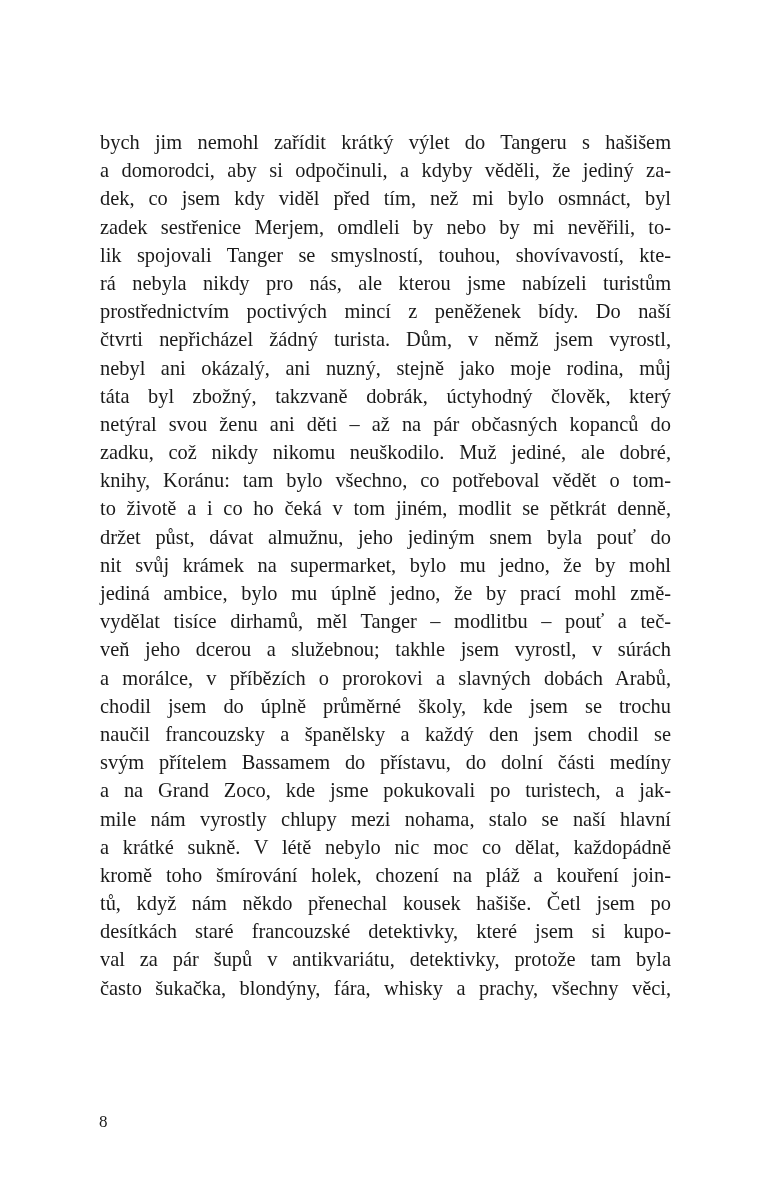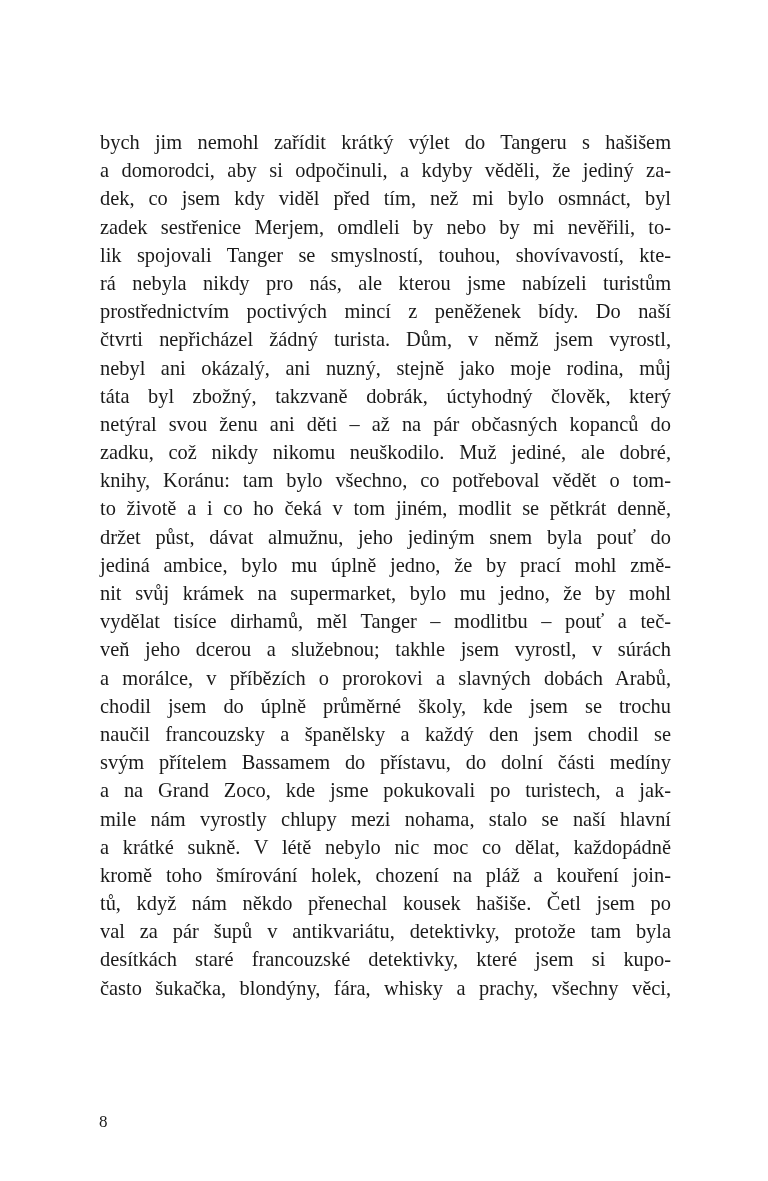--- a/index.html
+++ b/index.html
@@ -63,31 +63,31 @@
     <span class="line">rá nebyla nikdy pro nás, ale kterou jsme nabízeli turistům</span>
     <span class="line">prostřednictvím poctivých mincí z peněženek bídy. Do naší</span>
     <span class="line">čtvrti nepřicházel žádný turista. Dům, v němž jsem vyrostl,</span>
     <span class="line">nebyl ani okázalý, ani nuzný, stejně jako moje rodina, můj</span>
     <span class="line">táta byl zbožný, takzvaně dobrák, úctyhodný člověk, který</span>
     <span class="line">netýral svou ženu ani děti – až na pár občasných kopanců do</span>
     <span class="line">zadku, což nikdy nikomu neuškodilo. Muž jediné, ale dobré,</span>
     <span class="line">knihy, Koránu: tam bylo všechno, co potřeboval vědět o tom-</span>
     <span class="line">to životě a i co ho čeká v tom jiném, modlit se pětkrát denně,</span>
     <span class="line">držet půst, dávat almužnu, jeho jediným snem byla pouť do</span>
+    <span class="line">nit svůj krámek na supermarket, bylo mu jedno, že by mohl</span>
     <span class="line">jediná ambice, bylo mu úplně jedno, že by prací mohl změ-</span>
-    <span class="line">nit svůj krámek na supermarket, bylo mu jedno, že by mohl</span>
     <span class="line">vydělat tisíce dirhamů, měl Tanger – modlitbu – pouť a teč-</span>
     <span class="line">veň jeho dcerou a služebnou; takhle jsem vyrostl, v súrách</span>
     <span class="line">a morálce, v příbězích o prorokovi a slavných dobách Arabů,</span>
     <span class="line">chodil jsem do úplně průměrné školy, kde jsem se trochu</span>
     <span class="line">naučil francouzsky a španělsky a každý den jsem chodil se</span>
     <span class="line">svým přítelem Bassamem do přístavu, do dolní části medíny</span>
     <span class="line">a na Grand Zoco, kde jsme pokukovali po turistech, a jak-</span>
     <span class="line">mile nám vyrostly chlupy mezi nohama, stalo se naší hlavní</span>
     <span class="line">a krátké sukně. V létě nebylo nic moc co dělat, každopádně</span>
     <span class="line">kromě toho šmírování holek, chození na pláž a kouření join-</span>
     <span class="line">tů, když nám někdo přenechal kousek hašiše. Četl jsem po</span>
+    <span class="line">desítkách staré francouzské detektivky, které jsem si kupo-</span>
     <span class="line">val za pár šupů v antikvariátu, detektivky, protože tam byla</span>
-    <span class="line">desítkách staré francouzské detektivky, které jsem si kupo-</span>
     <span class="line last">často šukačka, blondýny, fára, whisky a prachy, všechny věci,</span>
   </div>
   <div class="page-number">8</div>
 </div>
 
 </body></html>

